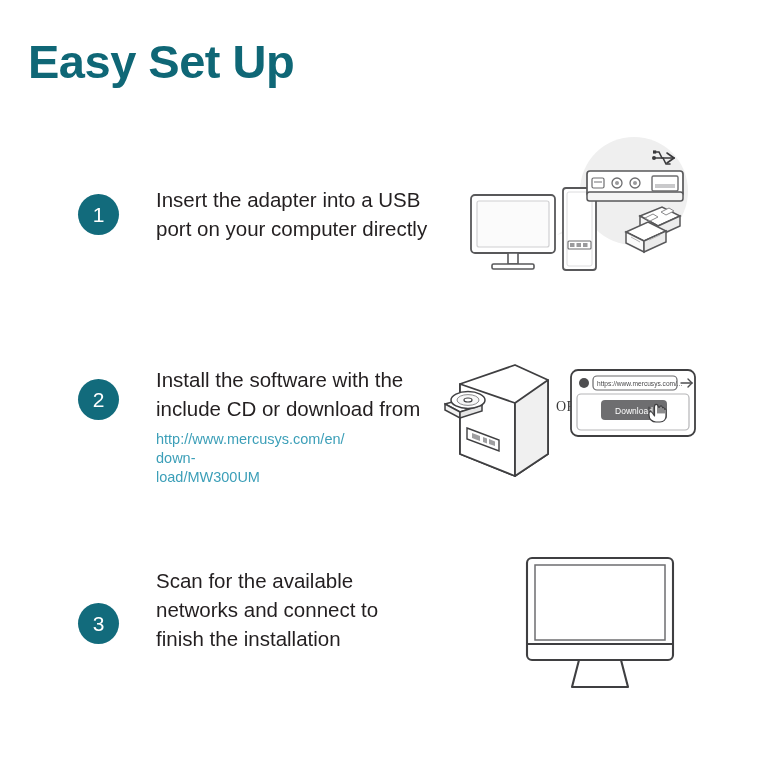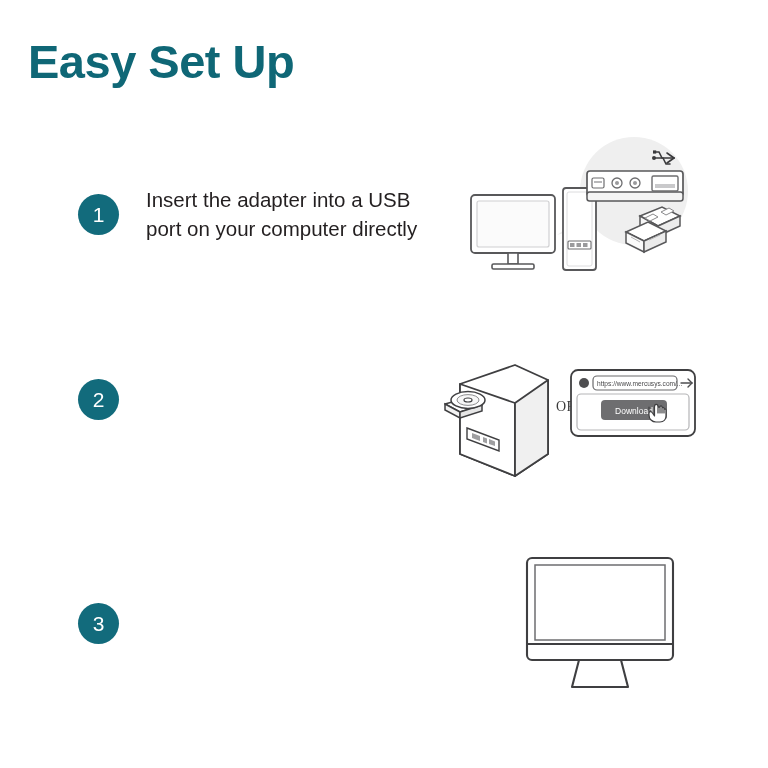--- a/index.html
+++ b/index.html
@@ -59,21 +59,21 @@
     font-weight: normal;
     line-height: 41px;
     text-align: center;
   }
   #step-1 .step-badge { top: 9px; }
   #step-2 .step-badge { top: 14px; }
   #step-3 .step-badge { top: 43px; }
 
   .step-text {
     position: absolute;
-    left: 146px;
+    left: 156px;
     top: 0;
     width: 310px;
     font-size: 20.5px;
     line-height: 29px;
     color: #231f20;
   }
   #step-3 .step-text { top: 6px; }
 
   .step-link {
     display: block;
@@ -172,20 +172,25 @@
         <path d="M164 96 L182 105 L182 116 L164 107 Z" fill="#fafafa" stroke="#58585a" stroke-width="1.5"></path>
         <path d="M182 105 L204 95 L204 106 L182 116 Z" fill="#ebebeb" stroke="#58585a" stroke-width="1.5"></path>
         <line x1="169" y1="101" x2="178" y2="106" stroke="#b4b4b6" stroke-width="1"></line>
         <line x1="187" y1="104" x2="198" y2="99" stroke="#b4b4b6" stroke-width="1"></line>
       </g>
     </svg>
   </div>
 
   <div class="step" id="step-2">
     <div class="step-badge">2</div>
+    <div class="step-text">
+      <span>Install the software with the</span><br>
+      <span>include CD or download from</span>
+      <a class="step-link" href="#"><span>http://www.mercusys.com/en/down-</span><br><span>load/MW300UM</span></a>
+    </div>
   </div>
 
   <div class="or-label">OR</div>
 
   <div class="art" id="art-2">
     <svg width="260" height="130" viewBox="0 0 260 130" xmlns="http://www.w3.org/2000/svg">
 
       <g>
         <path d="M17 26 L72 7 L105 22 L105 96 L72 118 L17 96 Z" fill="#ffffff" stroke="#3f3f41" stroke-width="1.8" stroke-linejoin="round"></path>
         <path d="M17 26 L72 45 L72 118 L17 96 Z" fill="#ffffff" stroke="#3f3f41" stroke-width="1.8" stroke-linejoin="round"></path>
@@ -228,20 +233,25 @@
                    L219 49 C219 47.5 217 47.5 217 49 L217 55 L217 50 C217 48.5 215 48.5 215 50
                    L215 55 L215 49 C215 45.5 211.5 45.5 211.5 49 L211.5 58 L209.5 55
                    C208 52.5 205.5 54 206 56 Z"></path>
         </g>
       </g>
     </svg>
   </div>
 
   <div class="step" id="step-3">
     <div class="step-badge">3</div>
+    <div class="step-text">
+      <span>Scan for the available</span><br>
+      <span>networks and connect to</span><br>
+      <span>finish the installation</span>
+    </div>
   </div>
 
   <div class="art" id="art-3">
     <svg width="190" height="145" viewBox="0 0 190 145" xmlns="http://www.w3.org/2000/svg">
       <rect x="22" y="10" width="146" height="102" rx="5" ry="5" fill="#ffffff" stroke="#3f3f41" stroke-width="2.1"></rect>
       <rect x="30" y="17" width="130" height="75" fill="#ffffff" stroke="#6e6e70" stroke-width="1.5"></rect>
       <line x1="22" y1="96" x2="168" y2="96" stroke="#3f3f41" stroke-width="1.8"></line>
       <path d="M74 112 L116 112 L123 139 L67 139 Z" fill="#ffffff" stroke="#3f3f41" stroke-width="2.1" stroke-linejoin="round"></path>
     </svg>
   </div>

